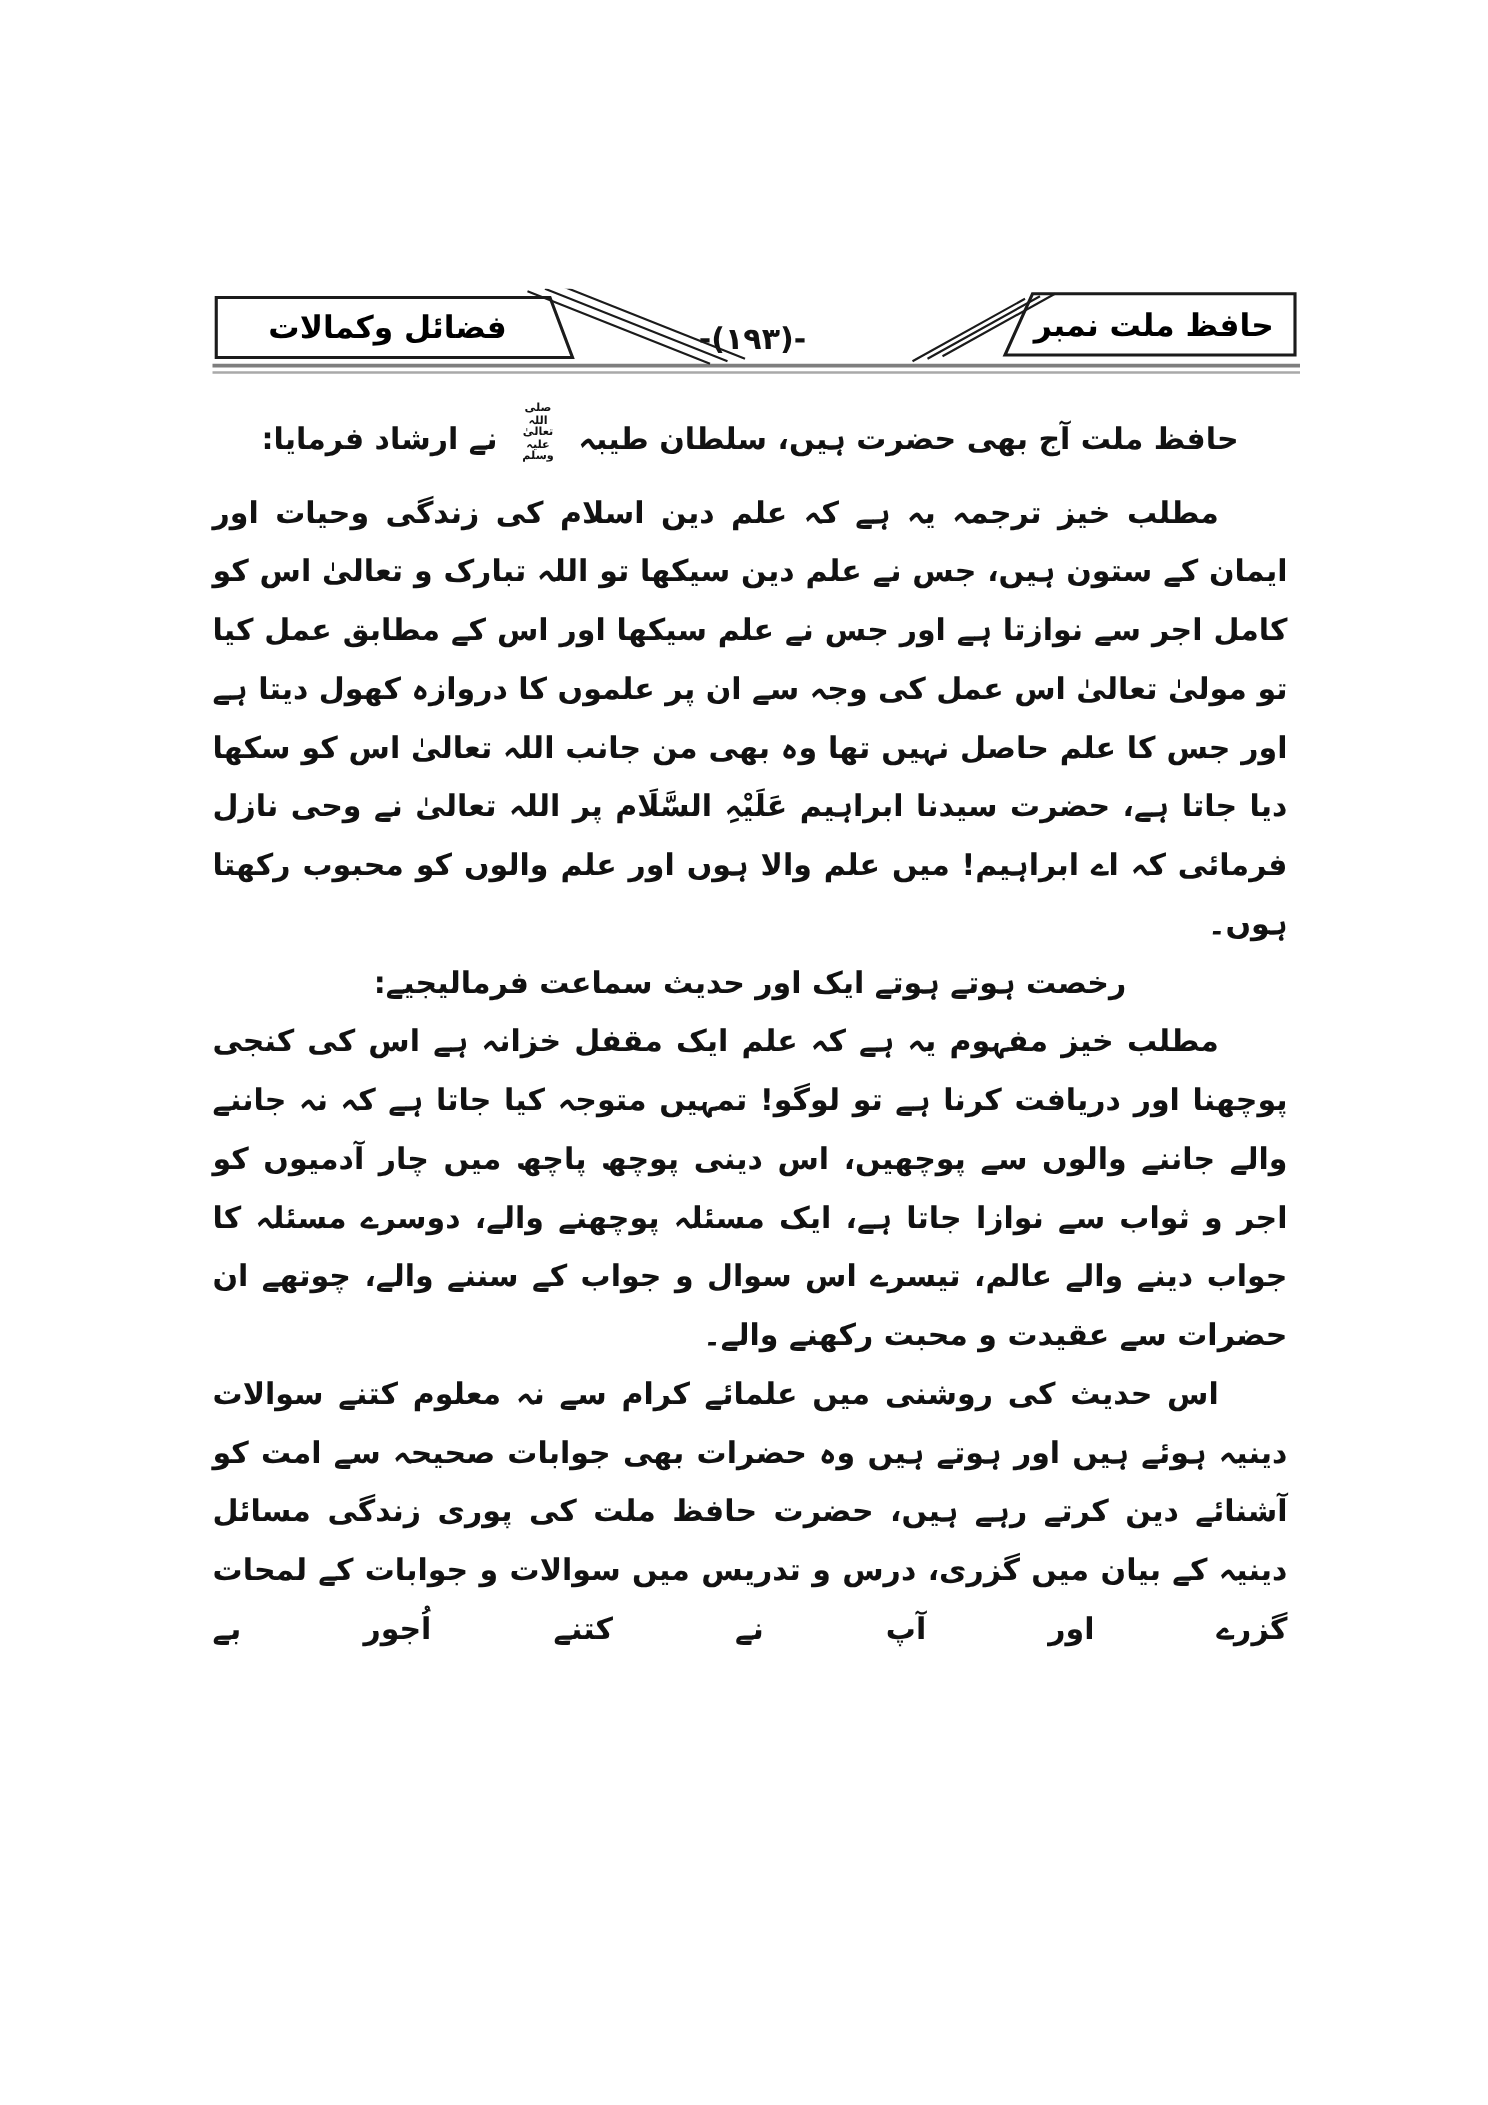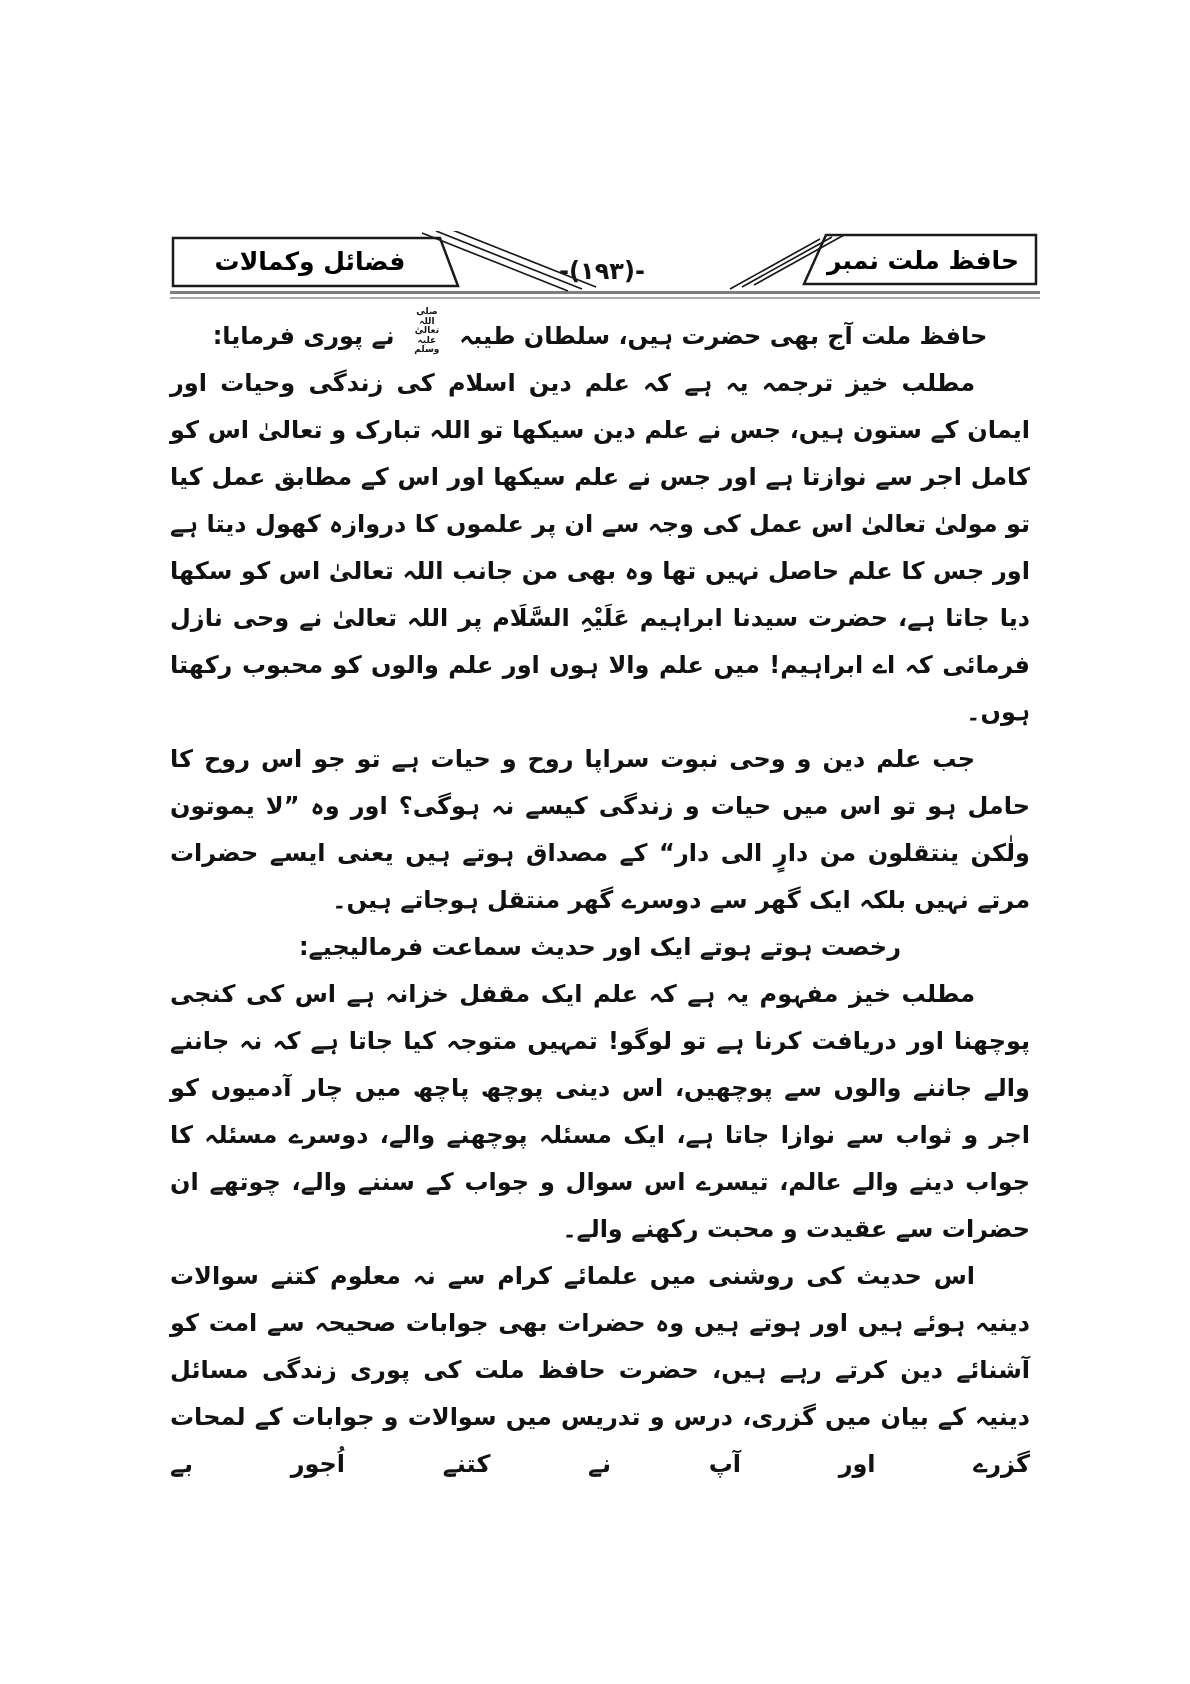--- a/index.html
+++ b/index.html
@@ -78,21 +78,21 @@
   }
   .honorific {
     display: inline-block;
     width: 40px;
     font-size: 9px;
     line-height: 9.5px;
     text-align: center;
     vertical-align: -8px;
     white-space: normal;
     font-weight: 700;
-    margin: 0 4px;
+    margin: 16px 4px;
   }
 </style>
 </head>
 <body>
 
 <div class="page">
 
   <div class="header">
 
     <svg class="tab-svg right" width="330" height="64" viewBox="0 0 330 64">
@@ -114,27 +114,26 @@
     </svg>
   </div>
 
   <div class="double-rule"></div>
 
   <div class="content">
 
     <p class="urdu centerline">
       <span>حافظ ملت آج بھی حضرت ہیں، سلطان طیبہ</span>
       <span class="honorific">صلی اللہ تعالیٰ علیہ وسلم</span>
-      <span>نے پوری فرمایا:</span>
+      <span>نے ارشاد فرمایا:</span>
     </p>
 
 
     <p class="urdu indent">مطلب خیز ترجمہ یہ ہے کہ علم دین اسلام کی زندگی وحیات اور ایمان کے ستون ہیں، جس نے علم دین سیکھا تو اللہ تبارک و تعالیٰ اس کو کامل اجر سے نوازتا ہے اور جس نے علم سیکھا اور اس کے مطابق عمل کیا تو مولیٰ تعالیٰ اس عمل کی وجہ سے ان پر علموں کا دروازہ کھول دیتا ہے اور جس کا علم حاصل نہیں تھا وہ بھی من جانب اللہ تعالیٰ اس کو سکھا دیا جاتا ہے، حضرت سیدنا ابراہیم عَلَیْہِ السَّلَام پر اللہ تعالیٰ نے وحی نازل فرمائی کہ اے ابراہیم! میں علم والا ہوں اور علم والوں کو محبوب رکھتا ہوں۔</p>
 
-    <p class="urdu indent">جب علم دین و وحی نبوت سراپا روح و حیات ہے تو جو اس روح کا حامل ہو تو اس میں حیات و زندگی کیسے نہ ہوگی؟ اور وہ ”لا يموتون ولٰكن ينتقلون من دارٍ الى دار“ کے مصداق ہوتے ہیں یعنی ایسے حضرات مرتے نہیں بلکہ ایک گھر سے دوسرے گھر منتقل ہوجاتے ہیں۔</p>
 
     <p class="urdu centerline">رخصت ہوتے ہوتے ایک اور حدیث سماعت فرمالیجیے:</p>
 
 
     <p class="urdu indent">مطلب خیز مفہوم یہ ہے کہ علم ایک مقفل خزانہ ہے اس کی کنجی پوچھنا اور دریافت کرنا ہے تو لوگو! تمہیں متوجہ کیا جاتا ہے کہ نہ جاننے والے جاننے والوں سے پوچھیں، اس دینی پوچھ پاچھ میں چار آدمیوں کو اجر و ثواب سے نوازا جاتا ہے، ایک مسئلہ پوچھنے والے، دوسرے مسئلہ کا جواب دینے والے عالم، تیسرے اس سوال و جواب کے سننے والے، چوتھے ان حضرات سے عقیدت و محبت رکھنے والے۔</p>
 
     <p class="urdu indent last-justify">اس حدیث کی روشنی میں علمائے کرام سے نہ معلوم کتنے سوالات دینیہ ہوئے ہیں اور ہوتے ہیں وہ حضرات بھی جوابات صحیحہ سے امت کو آشنائے دین کرتے رہے ہیں، حضرت حافظ ملت کی پوری زندگی مسائل دینیہ کے بیان میں گزری، درس و تدریس میں سوالات و جوابات کے لمحات گزرے اور آپ نے کتنے اُجور بے</p>
   </div>
 
 </div>

